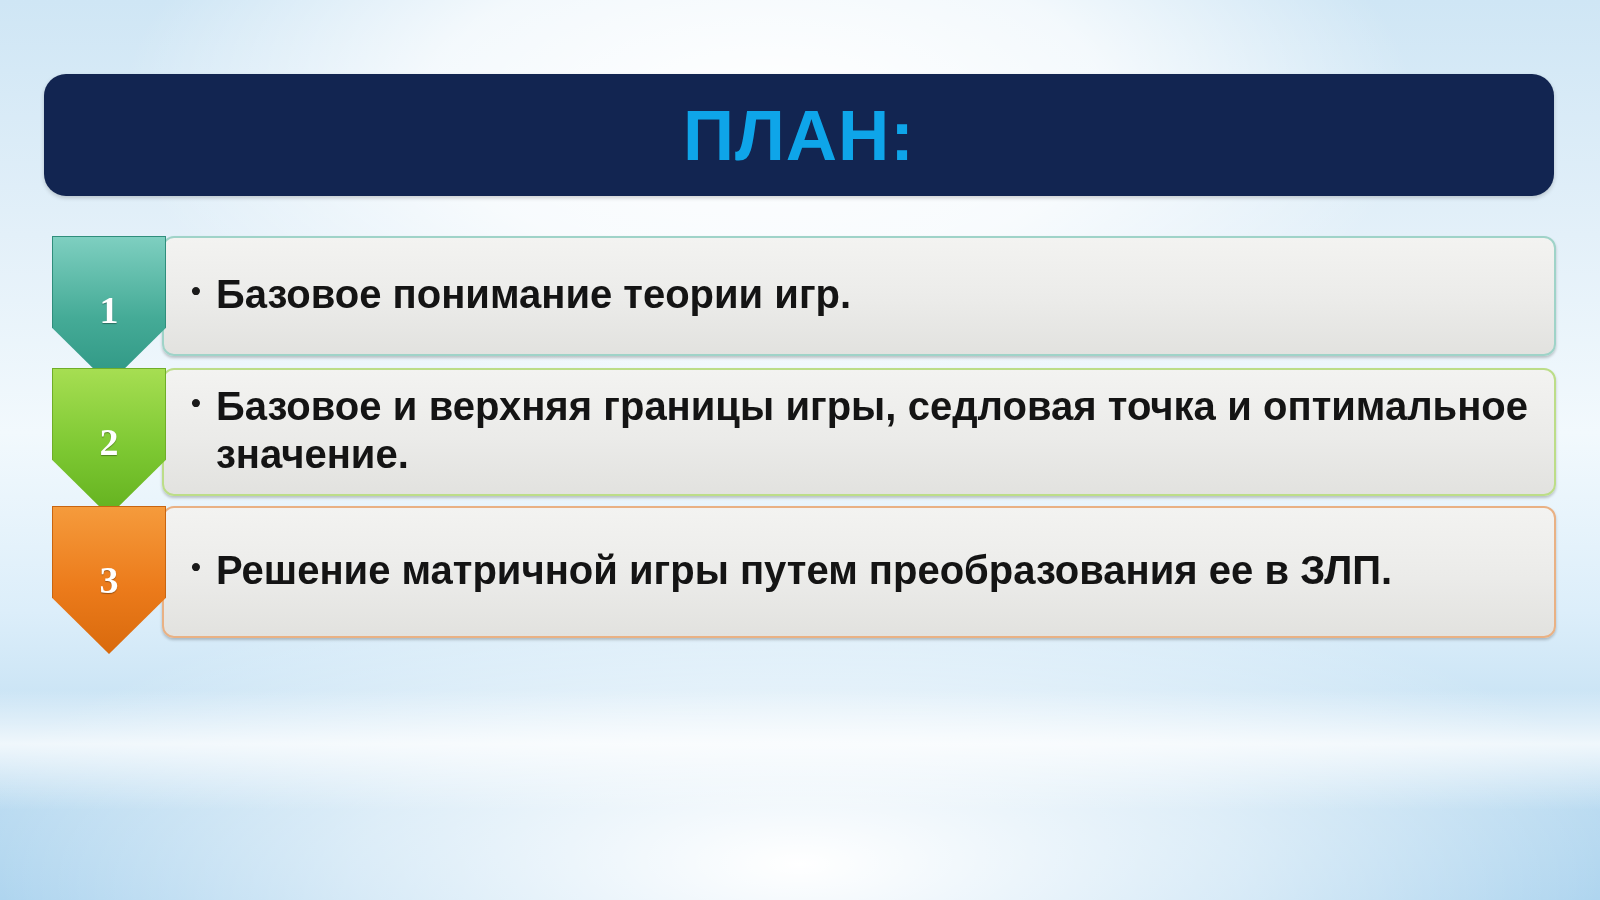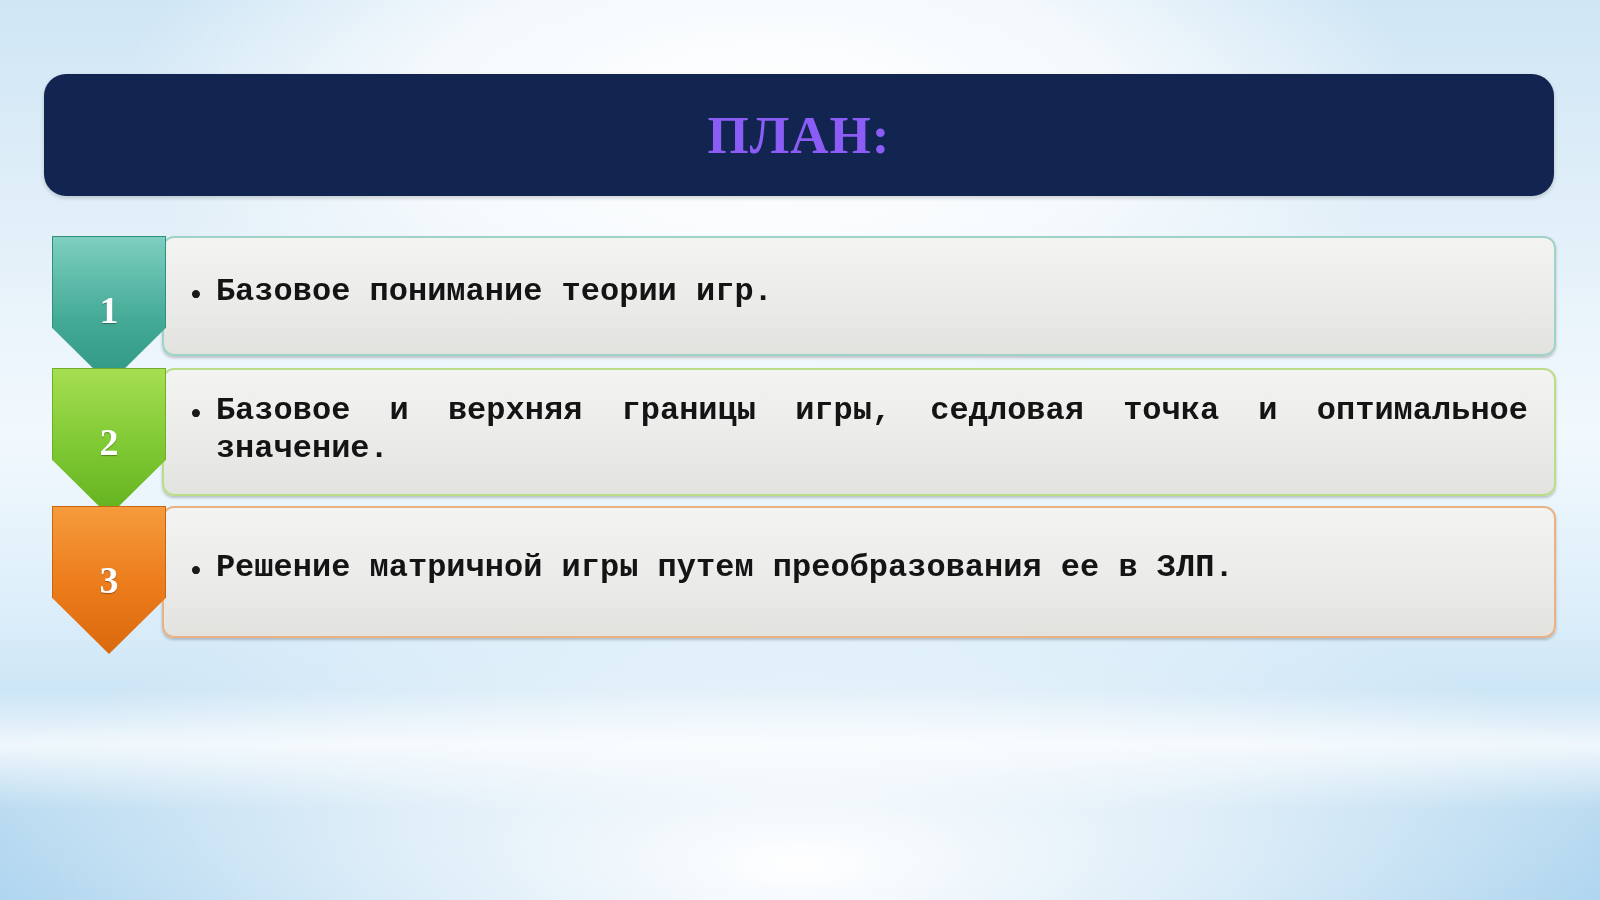--- a/index.html
+++ b/index.html
@@ -40,25 +40,25 @@
     width: 1510px;
     height: 122px;
     background: #122551;
     border-radius: 22px;
     box-shadow: 0 2px 4px rgba(0,0,0,0.18);
     display: flex;
     align-items: center;
     justify-content: center;
   }
   .title-text {
-    color: #8b5cf6;
-    font-size: 53px;
+    color: #0ea5e9;
+    font-size: 71px;
     font-weight: bold;
     letter-spacing: 1px;
-    font-family: Liberation Serif, serif;
+    font-family: Liberation Sans, sans-serif;
   }
 
   
   .rows {
     position: absolute;
     left: 44px;
     top: 236px;
     width: 1512px;
   }
   .row {
@@ -137,27 +137,27 @@
   .bullet-dot {
     flex: 0 0 auto;
     font-size: 34px;
     line-height: 1.18;
     color: #1a1a1a;
     margin-right: 14px;
     padding-top: 2px;
   }
   .bullet-text {
     flex: 1 1 auto;
-    font-size: 32px;
+    font-size: 40px;
     font-weight: bold;
     color: #141414;
     line-height: 1.2;
     text-align: justify;
     text-justify: inter-word;
-    font-family: Liberation Mono, monospace;
+    font-family: Liberation Sans, sans-serif;
   }
   .bullet-text.no-justify { text-align: left; }
 </style>
 </head>
 <body>
 
 <div class="slide">
 
   <div class="title-bar">
     <div class="title-text">ПЛАН:</div>

